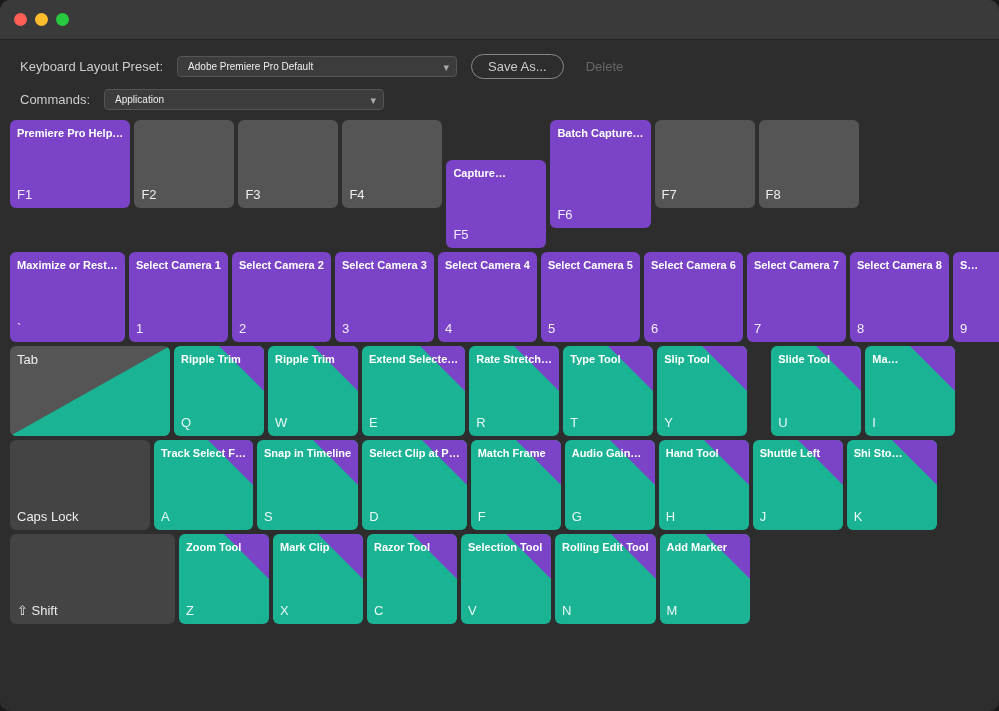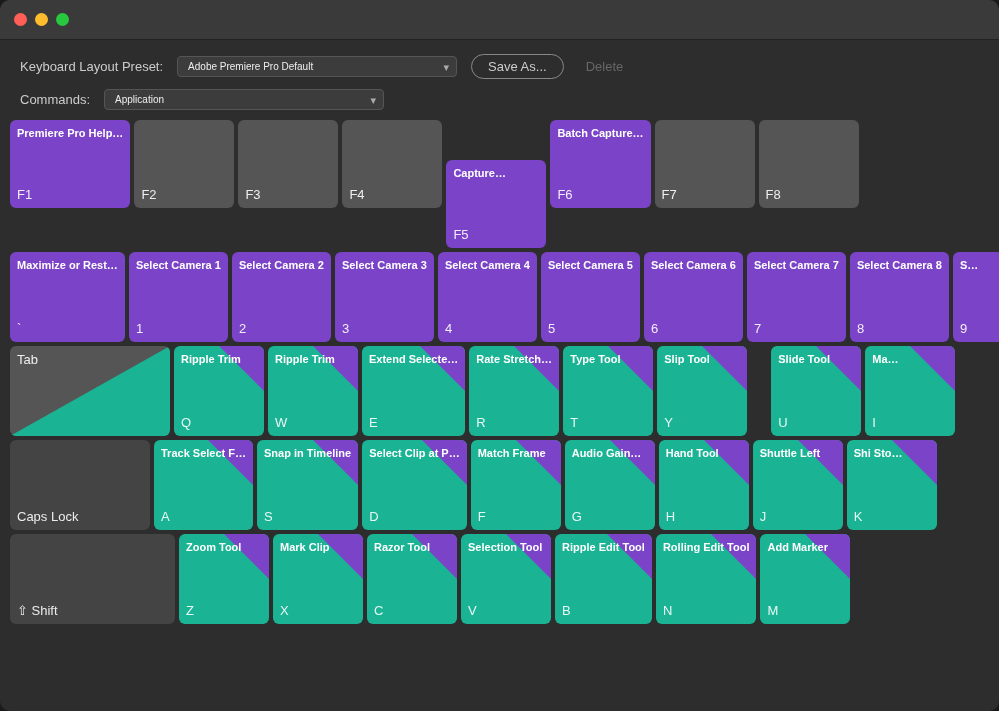--- a/index.html
+++ b/index.html
@@ -248,21 +248,21 @@
         <span class="key-shortcut">F3</span>
       </div>
       <div class="key key-gray" style="min-width:100px;height:88px;">
         <span class="key-label"></span>
         <span class="key-shortcut">F4</span>
       </div>
       <div class="key key-purple" style="min-width:100px;height:88px;margin-top:40px;">
         <span class="key-label">Capture…</span>
         <span class="key-shortcut">F5</span>
       </div>
-      <div class="key key-purple" style="min-width:100px;height:88px;">
+      <div class="key key-purple" style="min-width:100px;height:108px;">
         <span class="key-label">Batch Capture…</span>
         <span class="key-shortcut">F6</span>
       </div>
       <div class="key key-gray" style="min-width:100px;height:88px;">
         <span class="key-label"></span>
         <span class="key-shortcut">F7</span>
       </div>
       <div class="key key-gray" style="min-width:100px;height:88px;">
         <span class="key-label"></span>
         <span class="key-shortcut">F8</span>
@@ -406,24 +406,20 @@
       </div>
       <div class="key key-teal-split" style="min-width:90px;height:90px;">
         <span class="key-label">Razor Tool</span>
         <span class="key-shortcut">C</span>
       </div>
       <div class="key key-teal-split" style="min-width:90px;height:90px;">
         <span class="key-label">Selection Tool</span>
         <span class="key-shortcut">V</span>
       </div>
       <div class="key key-teal-split" style="min-width:90px;height:90px;">
-        <span class="key-label">Ripple Edit Tool</span>
-        <span class="key-shortcut">B</span>
-      </div>
-      <div class="key key-teal-split" style="min-width:90px;height:90px;">
         <span class="key-label">Rolling Edit Tool</span>
         <span class="key-shortcut">N</span>
       </div>
       <div class="key key-teal-split" style="min-width:90px;height:90px;">
         <span class="key-label">Add Marker</span>
         <span class="key-shortcut">M</span>
       </div>
     </div>
 
   </div>

